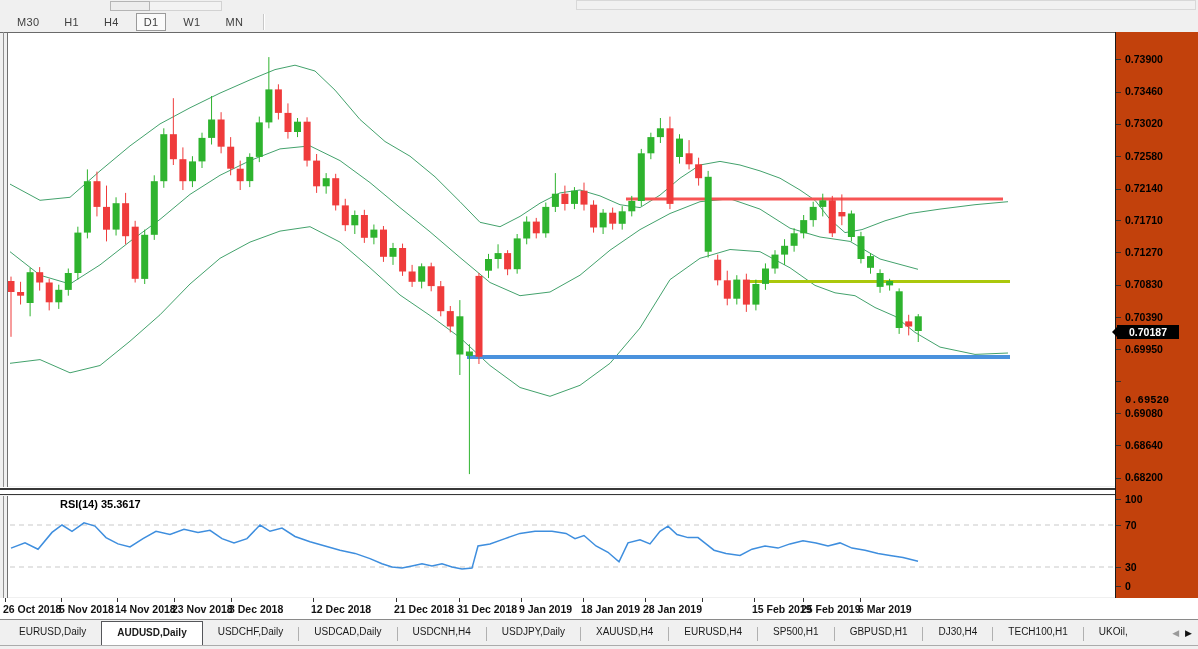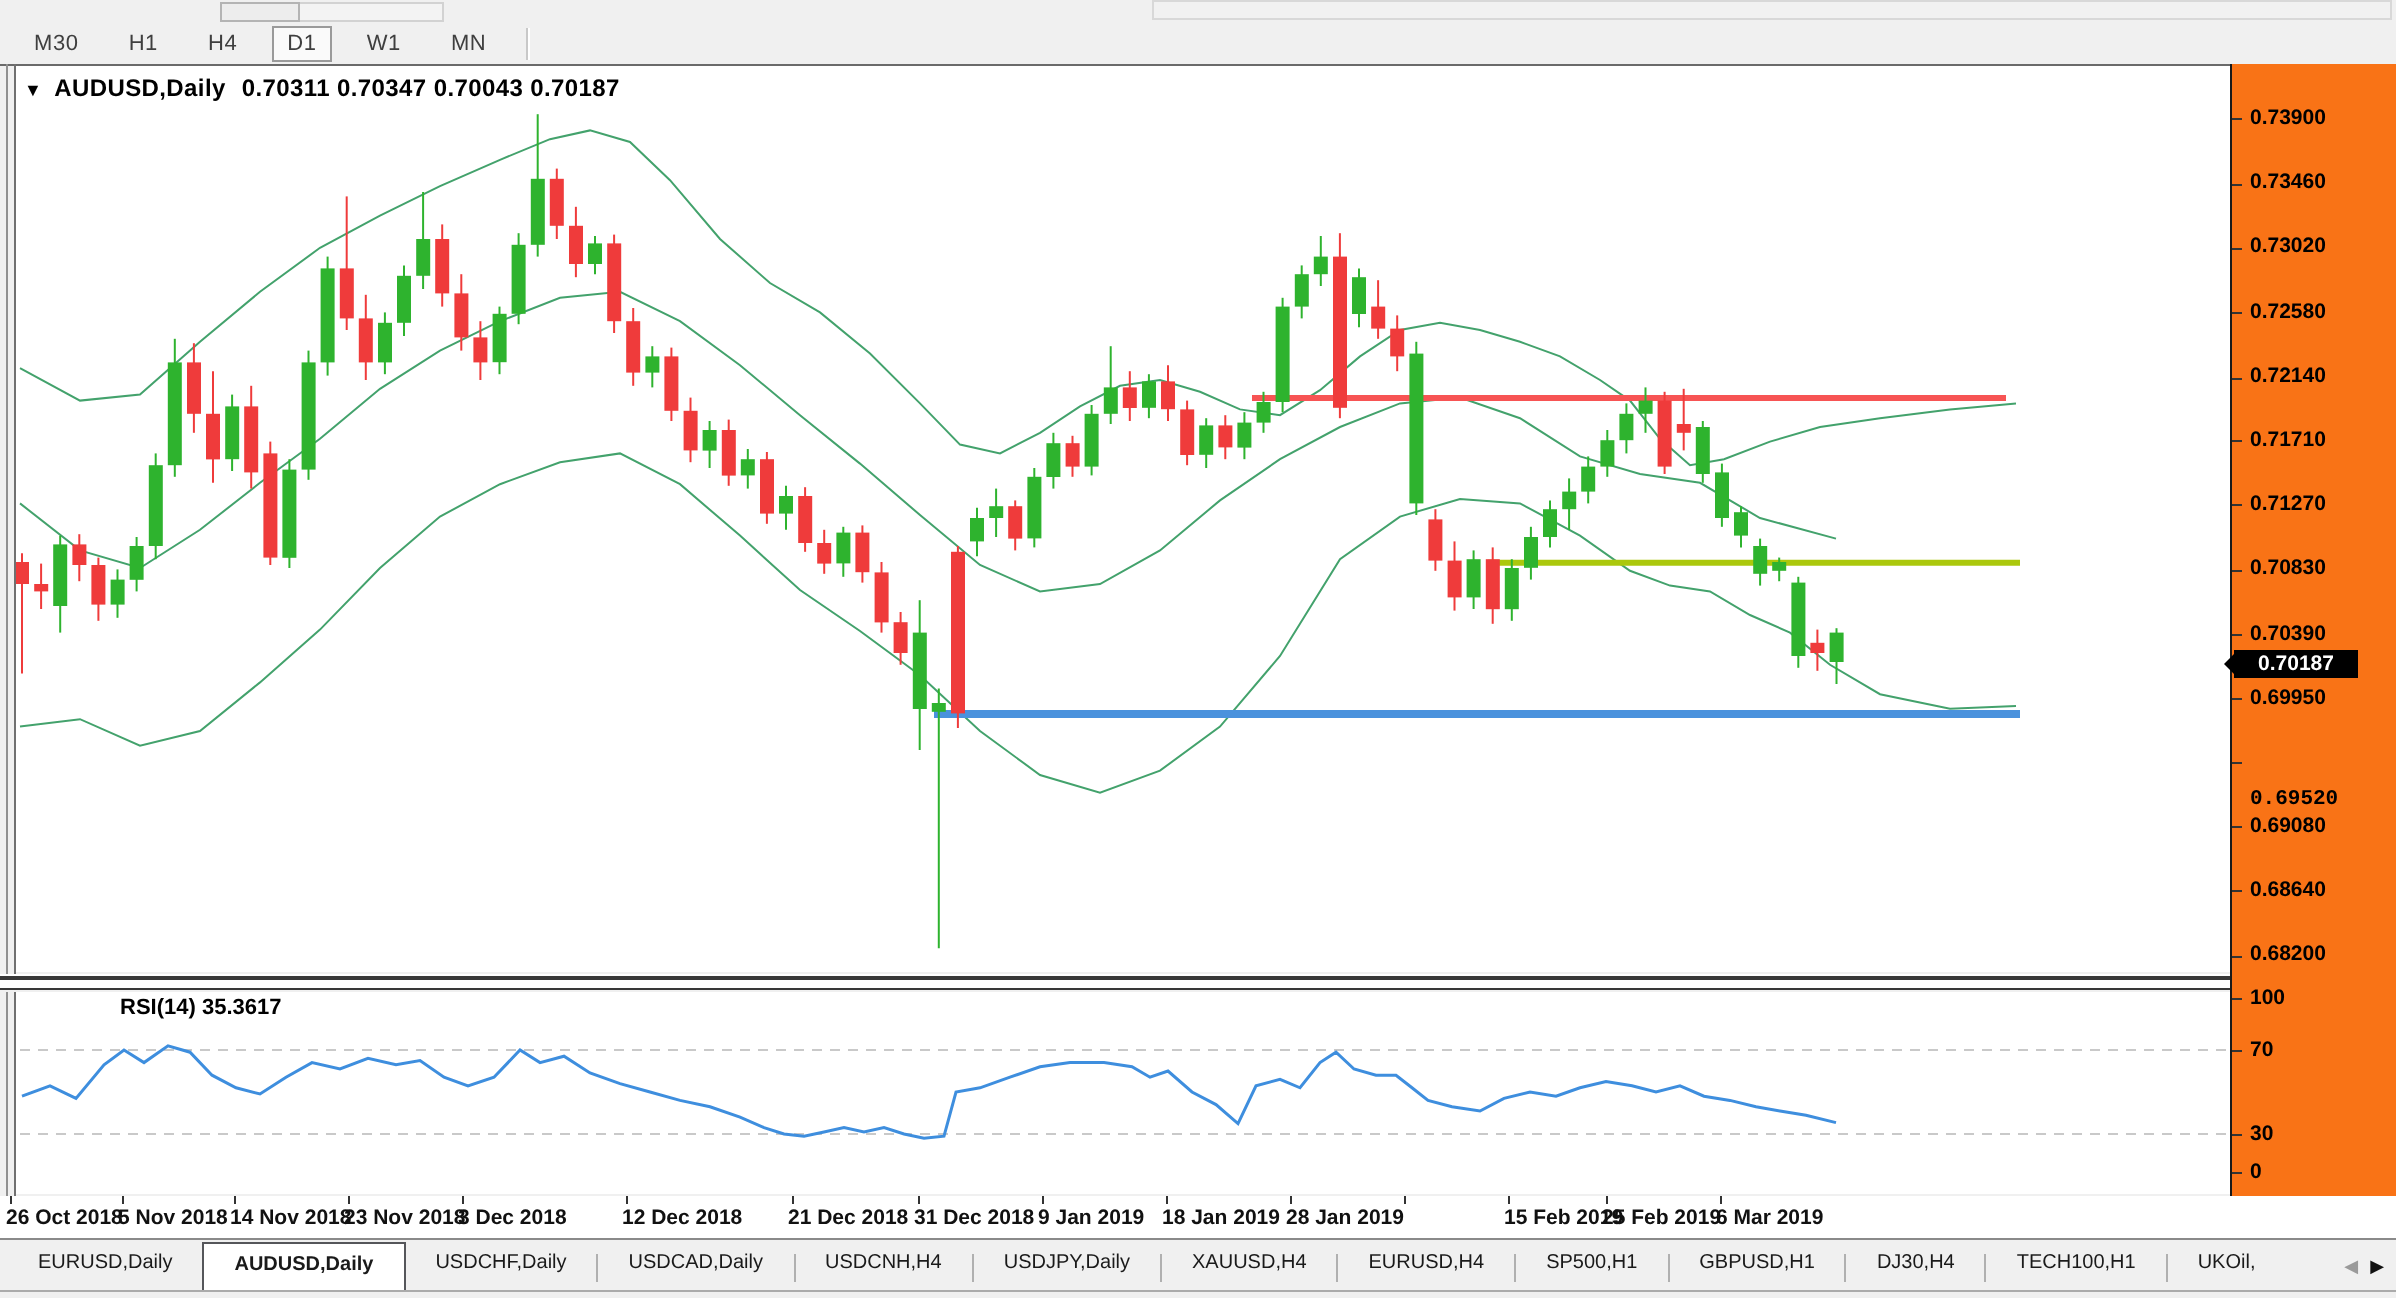--- a/index.html
+++ b/index.html
@@ -32,21 +32,21 @@
   #chart-header .ohlc { margin-left:8px; }
 
   
   #splitter { position:absolute; left:0; top:487px; width:1198px; height:9px;
               background:linear-gradient(#ffffff 0 1px, #383838 1px 3px, #ffffff 3px 7px, #383838 7px 8px, #f0f0f0 8px 9px); }
 
   #rsi-panel { position:absolute; left:8px; top:496px; width:1107px; height:101px; background:#ffffff; }
   #rsi-label { position:absolute; left:12px; top:498px; font-size:11px; font-weight:600; color:#000;padding-left:48px; }
 
   
-  #axis-col { position:absolute; left:1115px; top:32px; width:83px; height:566px; background:#f97316; border-left:1px solid #1a1a1a; }
+  #axis-col { position:absolute; left:1115px; top:32px; width:83px; height:566px; background:#c2410c; border-left:1px solid #1a1a1a; }
   .p-tick { position:absolute; left:0; width:5px; height:1px; background:#333; }
   .p-label { position:absolute; left:9px; font-size:10.5px; font-weight:bold; color:#000; white-space:nowrap; }
   #cur-price { position:absolute; left:1px; width:62px; height:14px; background:#000; color:#fff;
                font-size:10.5px; font-weight:bold; text-align:center; line-height:14px; }
   #cur-price .pointer { position:absolute; left:-5px; top:2px; width:0; height:0;
                border-top:5px solid transparent; border-bottom:5px solid transparent; border-right:5px solid #000; }
 
   
   #time-axis { position:absolute; left:0; top:598px; width:1198px; height:21px; background:#ffffff; }
   .t-tick { position:absolute; top:0; width:1px; height:4px; background:#333; }
@@ -284,23 +284,20 @@
         <rect x="878.1" y="248.0" width="7" height="4.4" fill="#2eb32e"></rect>
         <line x1="891.1500000000001" x2="891.1500000000001" y1="255.4" y2="300.9" stroke="#2eb32e" stroke-width="1"></line>
         <rect x="887.7" y="258.3" width="7" height="36.7" fill="#2eb32e"></rect>
         <line x1="900.7" x2="900.7" y1="281.8" y2="302.4" stroke="#ef3b3b" stroke-width="1"></line>
         <rect x="897.2" y="288.4" width="7" height="5.1" fill="#ef3b3b"></rect>
         <line x1="910.2500000000001" x2="910.2500000000001" y1="281.1" y2="309.0" stroke="#2eb32e" stroke-width="1"></line>
         <rect x="906.8" y="283.3" width="7" height="14.7" fill="#2eb32e"></rect>
       </svg>
   </div>
 
-  <div id="chart-header">
-    <span class="arrow">▼</span><span>AUDUSD,Daily</span><span class="ohlc">0.70311 0.70347 0.70043 0.70187</span>
-  </div>
 
   <div id="splitter"></div>
 
   <div id="rsi-panel">
     <svg id="rsi-svg" width="1107" height="101">
         <line x1="2" x2="1105" y1="29.0" y2="29.0" stroke="#c9c9c9" stroke-width="1" stroke-dasharray="5,4"></line>
         <line x1="2" x2="1105" y1="71.0" y2="71.0" stroke="#c9c9c9" stroke-width="1" stroke-dasharray="5,4"></line>
         <polyline points="3.0,52.1 17.0,46.9 30.0,53.2 44.0,36.4 54.0,29.0 64.0,35.3 76.0,26.9 87.0,30.1 98.0,41.6 110.0,47.9 122.0,51.0 135.0,42.6 148.0,35.3 162.0,38.5 176.0,33.2 190.0,36.4 202.0,34.3 214.0,42.6 226.0,46.9 239.0,42.6 252.0,29.0 262.0,35.3 274.0,32.1 287.0,40.5 302.0,45.8 317.0,50.0 332.0,54.2 347.0,57.4 362.0,62.6 374.0,67.8 384.0,71.0 394.0,72.1 404.0,70.0 414.0,67.8 424.0,70.0 434.0,67.8 444.0,71.0 454.0,73.1 464.0,72.1 470.0,50.0 482.0,47.9 497.0,42.6 512.0,37.4 527.0,35.3 544.0,35.3 558.0,37.4 567.0,42.6 576.0,39.5 588.0,50.0 600.0,56.3 611.0,65.8 620.0,46.9 632.0,43.7 642.0,47.9 652.0,35.3 660.0,30.1 669.0,38.5 680.0,41.6 690.0,41.6 698.0,47.9 706.0,54.2 718.0,57.4 732.0,59.5 744.0,53.2 757.0,50.0 770.0,52.1 782.0,47.9 795.0,44.8 808.0,46.9 820.0,50.0 832.0,46.9 844.0,52.1 857.0,54.2 870.0,57.4 882.0,59.5 895.0,61.6 910.0,65.3" fill="none" stroke="#3e8ede" stroke-width="1.5"></polyline>
       </svg>
   </div>

